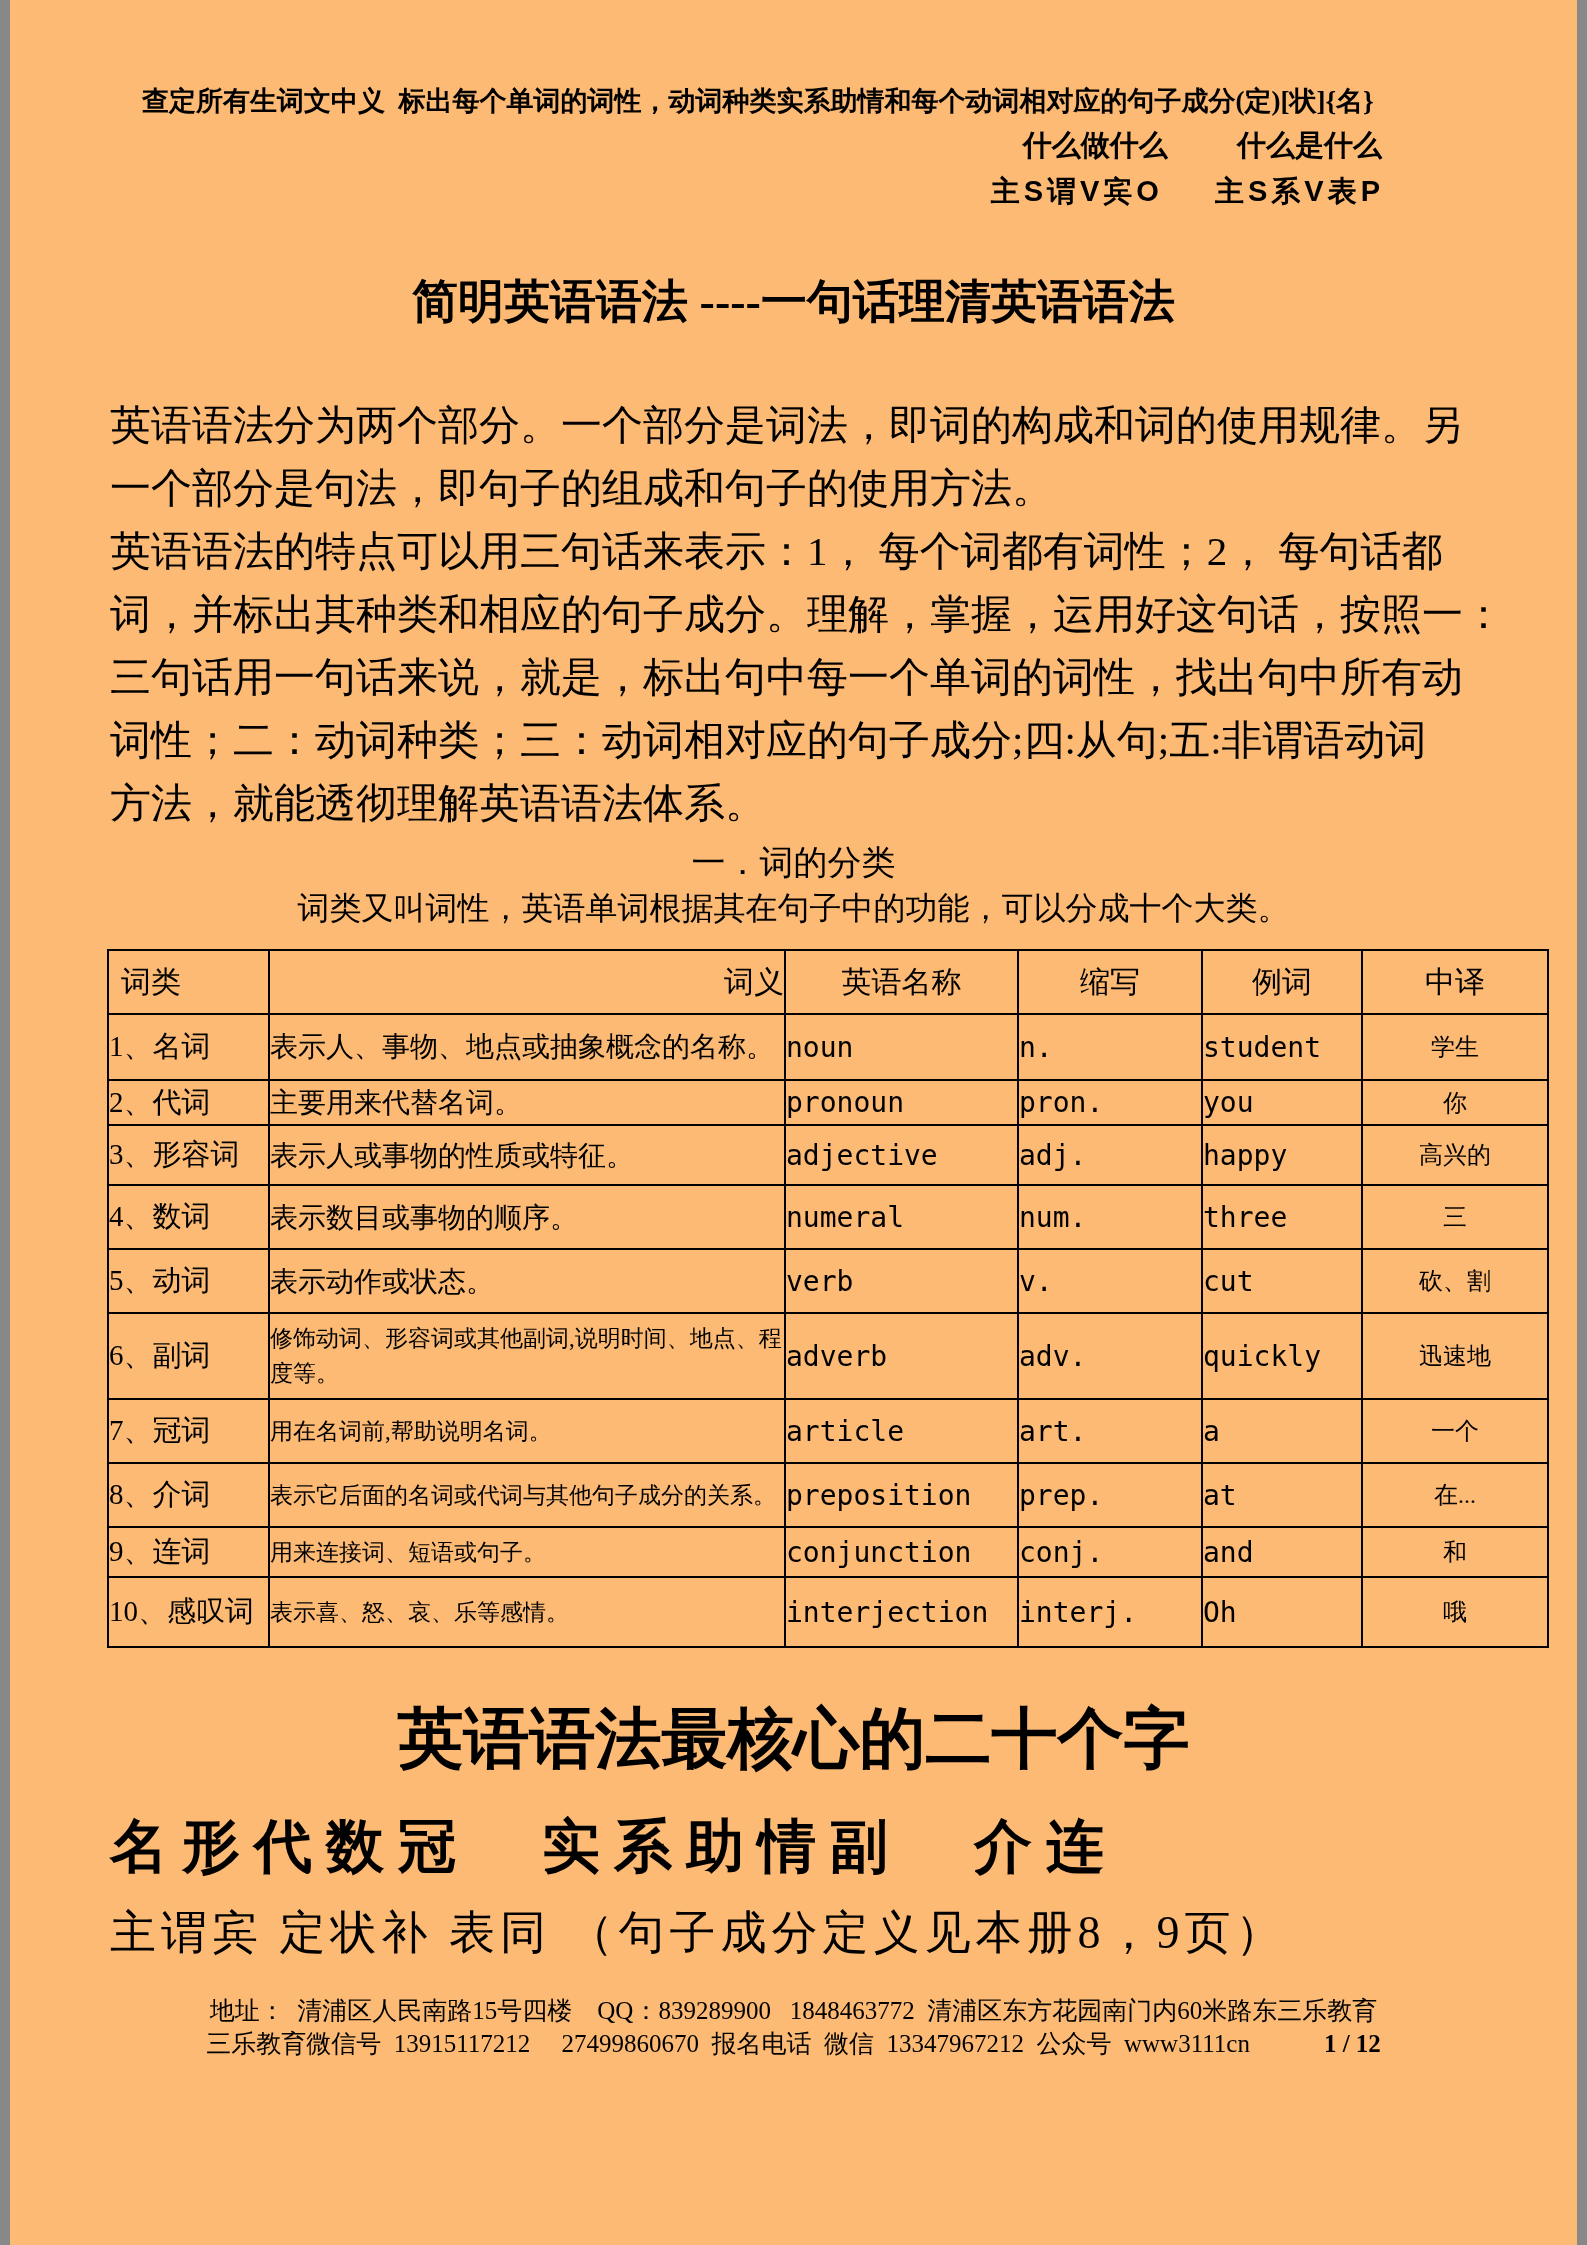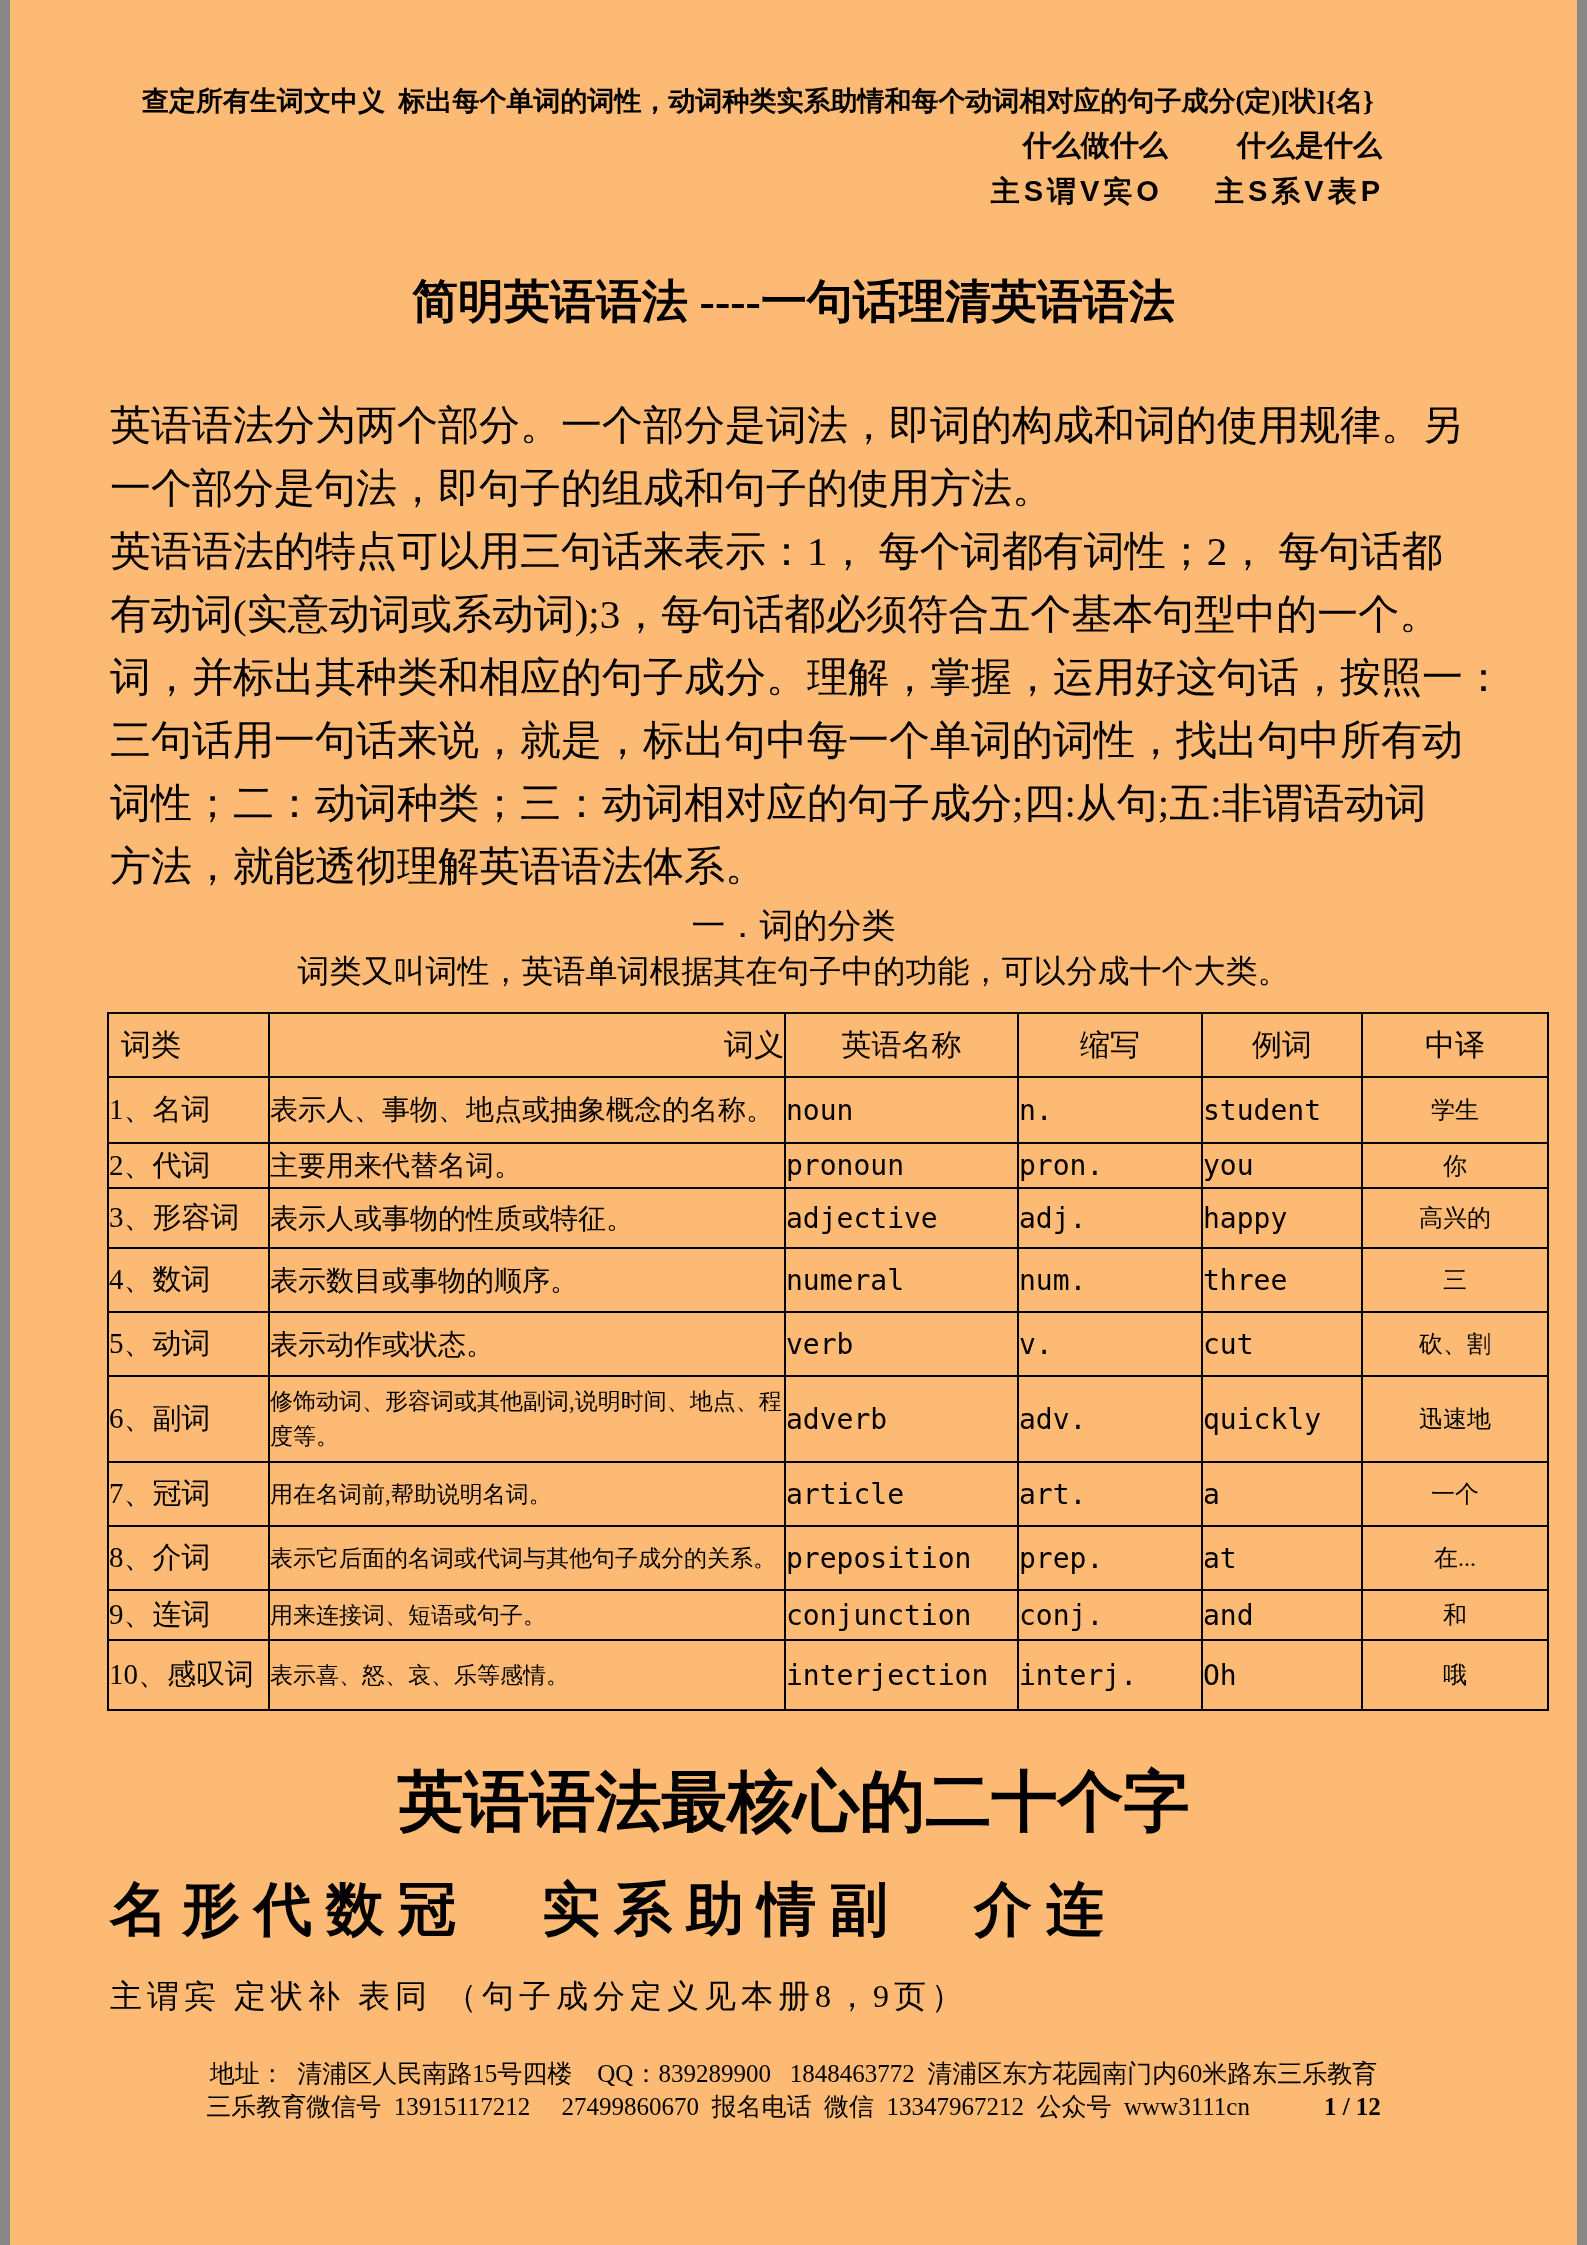--- a/index.html
+++ b/index.html
@@ -68,21 +68,21 @@
   .pos-table tbody tr:nth-child(n+6) .cell-desc { font-size: 23px; }
   .cell-en, .cell-abbr, .cell-ex {
     font-family: "DejaVu Sans Mono", "Liberation Mono", monospace;
     font-size: 28px; 
   }
   .cell-cn { font-size: 24px; text-align: center; }
 
   
   .core-heading { margin-top: 50px; text-align: center; font-size: 66px; font-weight: bold; line-height: 82px; }
   .core-line1 { margin: 30px 0 0 100px; font-size: 58px; font-weight: bold; line-height: 74px; letter-spacing: 14px; white-space: pre; }
-  .core-line2 { margin: 18px 0 8px 100px; font-size: 32px; line-height: 62px; letter-spacing: 5px; white-space: pre; }
+  .core-line2 { margin: 18px 0 8px 100px; font-size: 46px; line-height: 62px; letter-spacing: 5px; white-space: pre; }
 
   
   .footer { margin-top: 30px; text-align: center; font-size: 25px; line-height: 33px; }
   .footer .f-line { white-space: pre; }
   .footer .page-num { font-weight: bold; margin-left: 74px; font-family: "Liberation Serif", serif; }
 </style>
 </head>
 <body>
 
 <div class="page">
@@ -98,21 +98,20 @@
       <span class="gap">主S系V表P</span>
     </div>
   </div>
 
   <div class="doc-title">简明英语语法 ----一句话理清英语语法</div>
 
   <div class="intro">
     <div class="line">英语语法分为两个部分。一个部分是词法，即词的构成和词的使用规律。另</div>
     <div class="line">一个部分是句法，即句子的组成和句子的使用方法。</div>
     <div class="line">英语语法的特点可以用三句话来表示：1， 每个词都有词性；2， 每句话都</div>
-    <div class="line">有动词(实意动词或系动词);3，每句话都必须符合五个基本句型中的一个。</div>
     <div class="line">词，并标出其种类和相应的句子成分。理解，掌握，运用好这句话，按照一：</div>
     <div class="line">三句话用一句话来说，就是，标出句中每一个单词的词性，找出句中所有动</div>
     <div class="line">词性；二：动词种类；三：动词相对应的句子成分;四:从句;五:非谓语动词</div>
     <div class="line">方法，就能透彻理解英语语法体系。</div>
   </div>
 
   <div class="section-heading">一．词的分类</div>
   <div class="section-sub">词类又叫词性，英语单词根据其在句子中的功能，可以分成十个大类。</div>
 
   <table class="pos-table">

